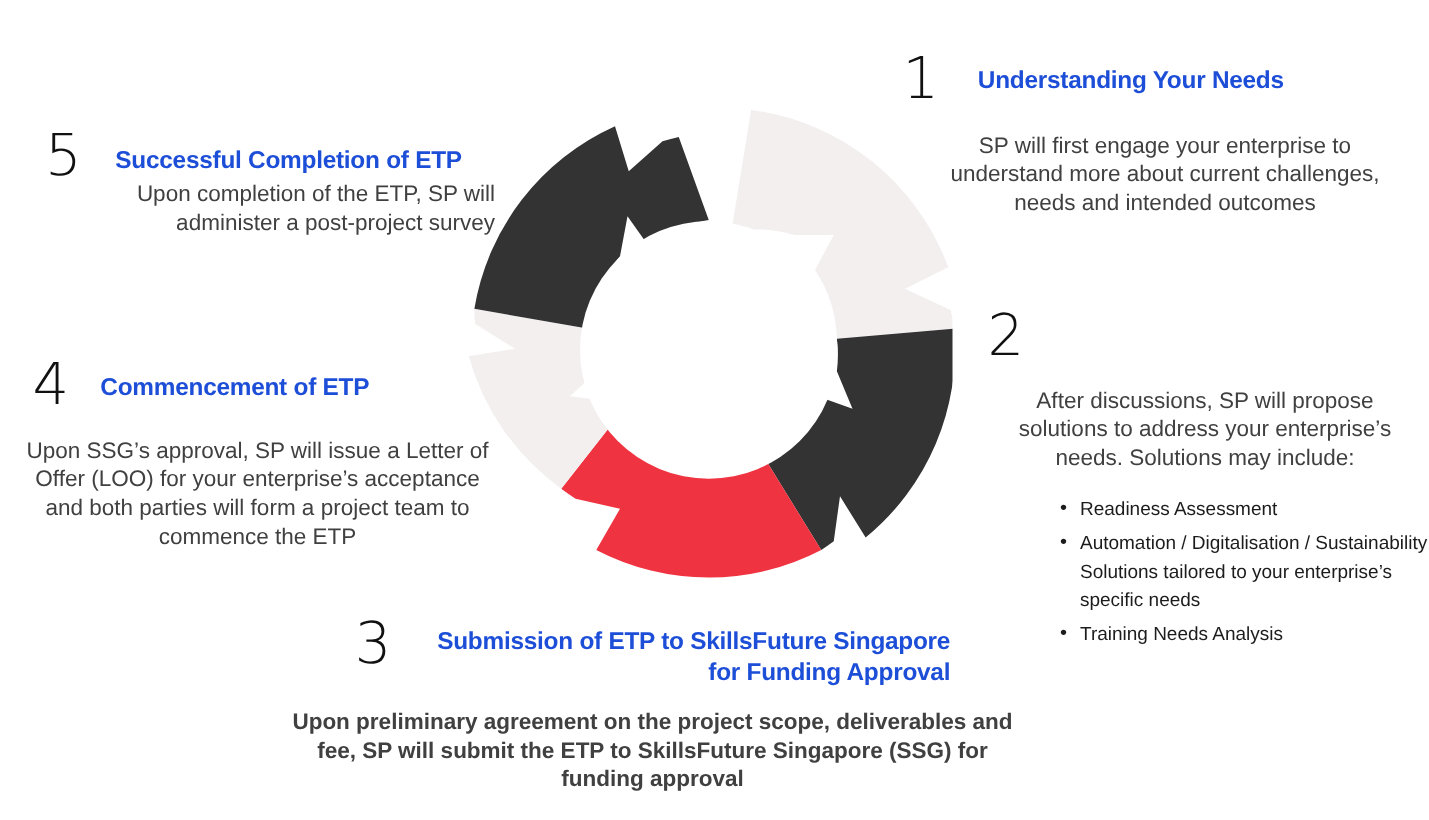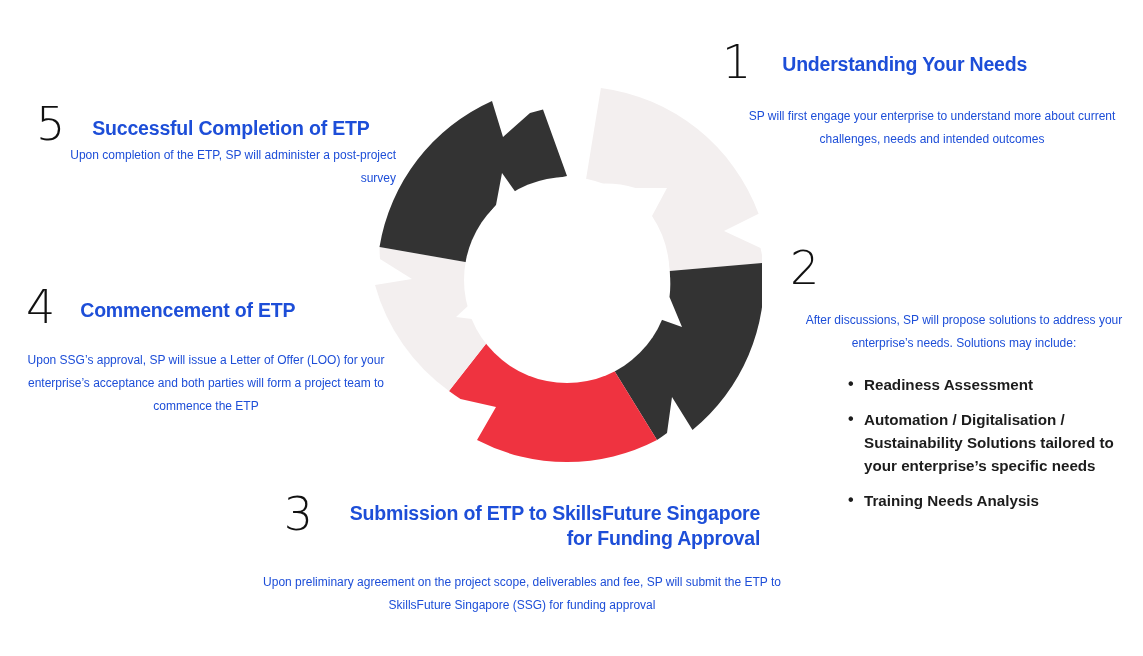--- a/index.html
+++ b/index.html
@@ -28,40 +28,39 @@
     letter-spacing:-1px;
   }
   .title{
     font-weight:bold;
     font-size:19.5px;
     line-height:25px;
     color:#1d4ed8;
     letter-spacing:-0.2px;
   }
   .body{
-    font-size:12px;
+    font-size:18px;
     line-height:23px;
-    color:#1d4ed8;
+    color:#404040;
   }
   .body p{margin:0;}
 
   ul.bullets{
     margin:18px 0 0 0;
     padding:0 0 0 0;
     list-style:none;
     font-size:15.2px;
     line-height:23px;
     text-align:left;
     color:#1c1c1c;
   }
   ul.bullets li{
     position:relative;
     padding-left:16px;
-    margin:12px 0 1px 0;
-    font-weight:bold;
+    margin:4px 0 1px 0;
   }
   ul.bullets li:before{
     content:"\2022";
     position:absolute;left:0;top:-1px;
     font-size:16px;
     color:#1c1c1c;
   }
 
   
   #step1{left:722px;top:42px;width:415px;}
@@ -73,21 +72,21 @@
   #step2{left:790px;top:248px;width:353px;}
   #step2 .num{margin-right:36px;}
   #step2 .title{padding-top:11px;}
   #step2 .body{margin-top:21px;text-align:center;width:340px;margin-left:4px;}
   #step2 .bullets{margin-left:58px;}
 
   #step3{left:232px;top:496px;width:580px;text-align:center;}
   #step3 .step-head{justify-content:center;align-items:flex-start;}
   #step3 .num{margin-right:18px;margin-top:-2px;}
   #step3 .title{padding-top:5px;max-width:430px;text-align:right;}
-  #step3 .body{margin-top:20px;text-align:center;}
+  #step3 .body{margin-top:15px;text-align:center;font-weight:bold;}
 
   #step4{left:8px;top:287px;width:400px;}
   #step4 .num{margin-right:26px;margin-left:18px;}
   #step4 .title{padding-top:11px;}
   #step4 .body{margin-top:22px;text-align:center;width:382px;margin-left:7px;}
 
   #step5{left:18px;top:104px;width:400px;}
   #step5 .num{margin-right:28px;margin-left:18px;}
   #step5 .title{padding-top:12px;}
   #step5 .body{text-align:right;width:330px;margin-left:48px;}

